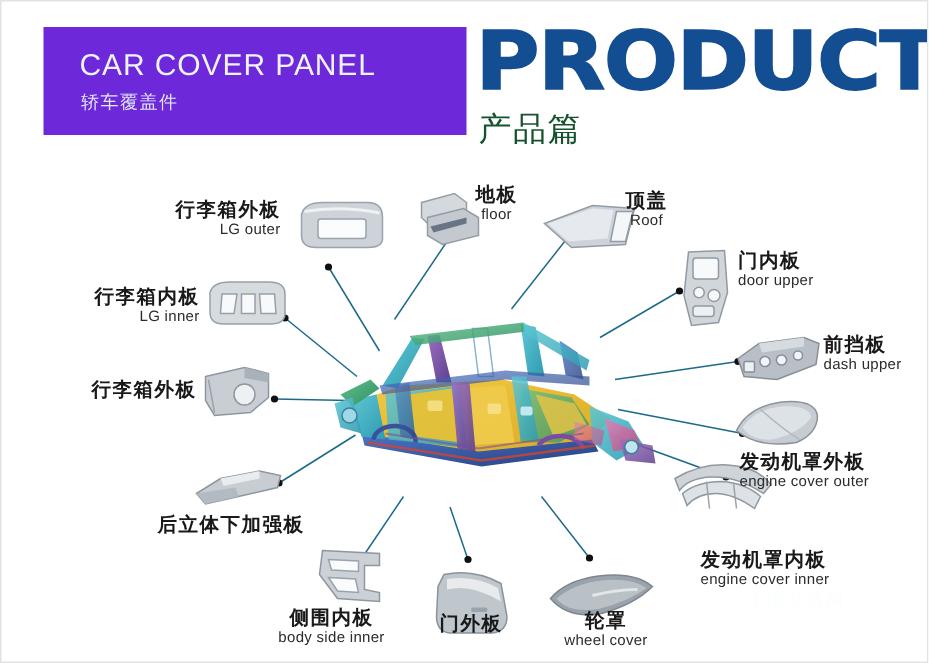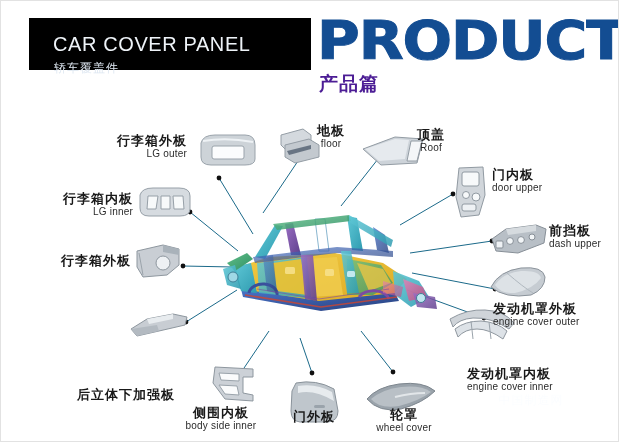--- a/index.html
+++ b/index.html
@@ -11,22 +11,22 @@
     width:619px;height:442px;
     background:#ffffff;
     border:1px solid #e2e2e2;
     box-sizing:border-box;
     overflow:hidden;
   }
 
   
   #header-band{position:absolute;left:0;top:0;width:619px;height:104px;}
   #title-box{
-    position:absolute;left:28px;top:17px;width:282px;height:52px;
-    background:#000000;
+    position:absolute;left:28px;top:17px;width:282px;height:72px;
+    background:#6d28d9;
   }
   #title-en{
     position:absolute;left:24px;top:15px;
     color:#eef3f8;font-size:20px;letter-spacing:.6px;
     font-weight:400;white-space:nowrap;
   }
   #title-zh{
     position:absolute;left:25px;top:42px;
     color:#dfe8f2;font-size:12px;letter-spacing:1px;white-space:nowrap;
     font-family:"DejaVu Sans",sans-serif;
@@ -36,21 +36,21 @@
     color:#134d92;
     font-size:54px;line-height:54px;font-weight:bold;
     letter-spacing:-1px;
     transform:scaleX(1.08);transform-origin:left top;
     white-space:nowrap;
     font-family:"DejaVu Sans",sans-serif;
     -webkit-text-stroke:1px #134d92;
   }
   #product-zh{
     position:absolute;left:318px;top:70px;
-    color:#4c1d95;font-size:19px;font-weight:bold;letter-spacing:1px;
+    color:#14532d;font-size:22px;font-weight:normal;letter-spacing:1px;
     white-space:nowrap;font-family:"DejaVu Sans",sans-serif;
   }
 
   
   .lbl{position:absolute;white-space:nowrap;}
   .lbl .zh{
     color:#191919;font-size:13px;font-weight:bold;letter-spacing:1px;
     line-height:15px;font-family:"DejaVu Sans",sans-serif;display:block;
   }
   .lbl .en{
@@ -343,21 +343,21 @@
 
   <div class="lbl rt" style="left:16px;top:190px;width:116px;">
     <span class="zh">行李箱内板</span>
     <span class="en">LG inner</span>
   </div>
 
   <div class="lbl rt" style="left:4px;top:252px;width:126px;">
     <span class="zh">行李箱外板</span>
   </div>
 
-  <div class="lbl lt" style="left:76px;top:342px;width:140px;margin-top:44px;">
+  <div class="lbl lt" style="left:104px;top:342px;width:140px;">
     <span class="zh">后立体下加强板</span>
     <span class="en"></span>
   </div>
 
   <div class="lbl ctr" style="left:160px;top:404px;width:120px;">
     <span class="zh">侧围内板</span>
     <span class="en">body side inner</span>
   </div>
 
   <div class="lbl ctr" style="left:258px;top:408px;width:110px;">

